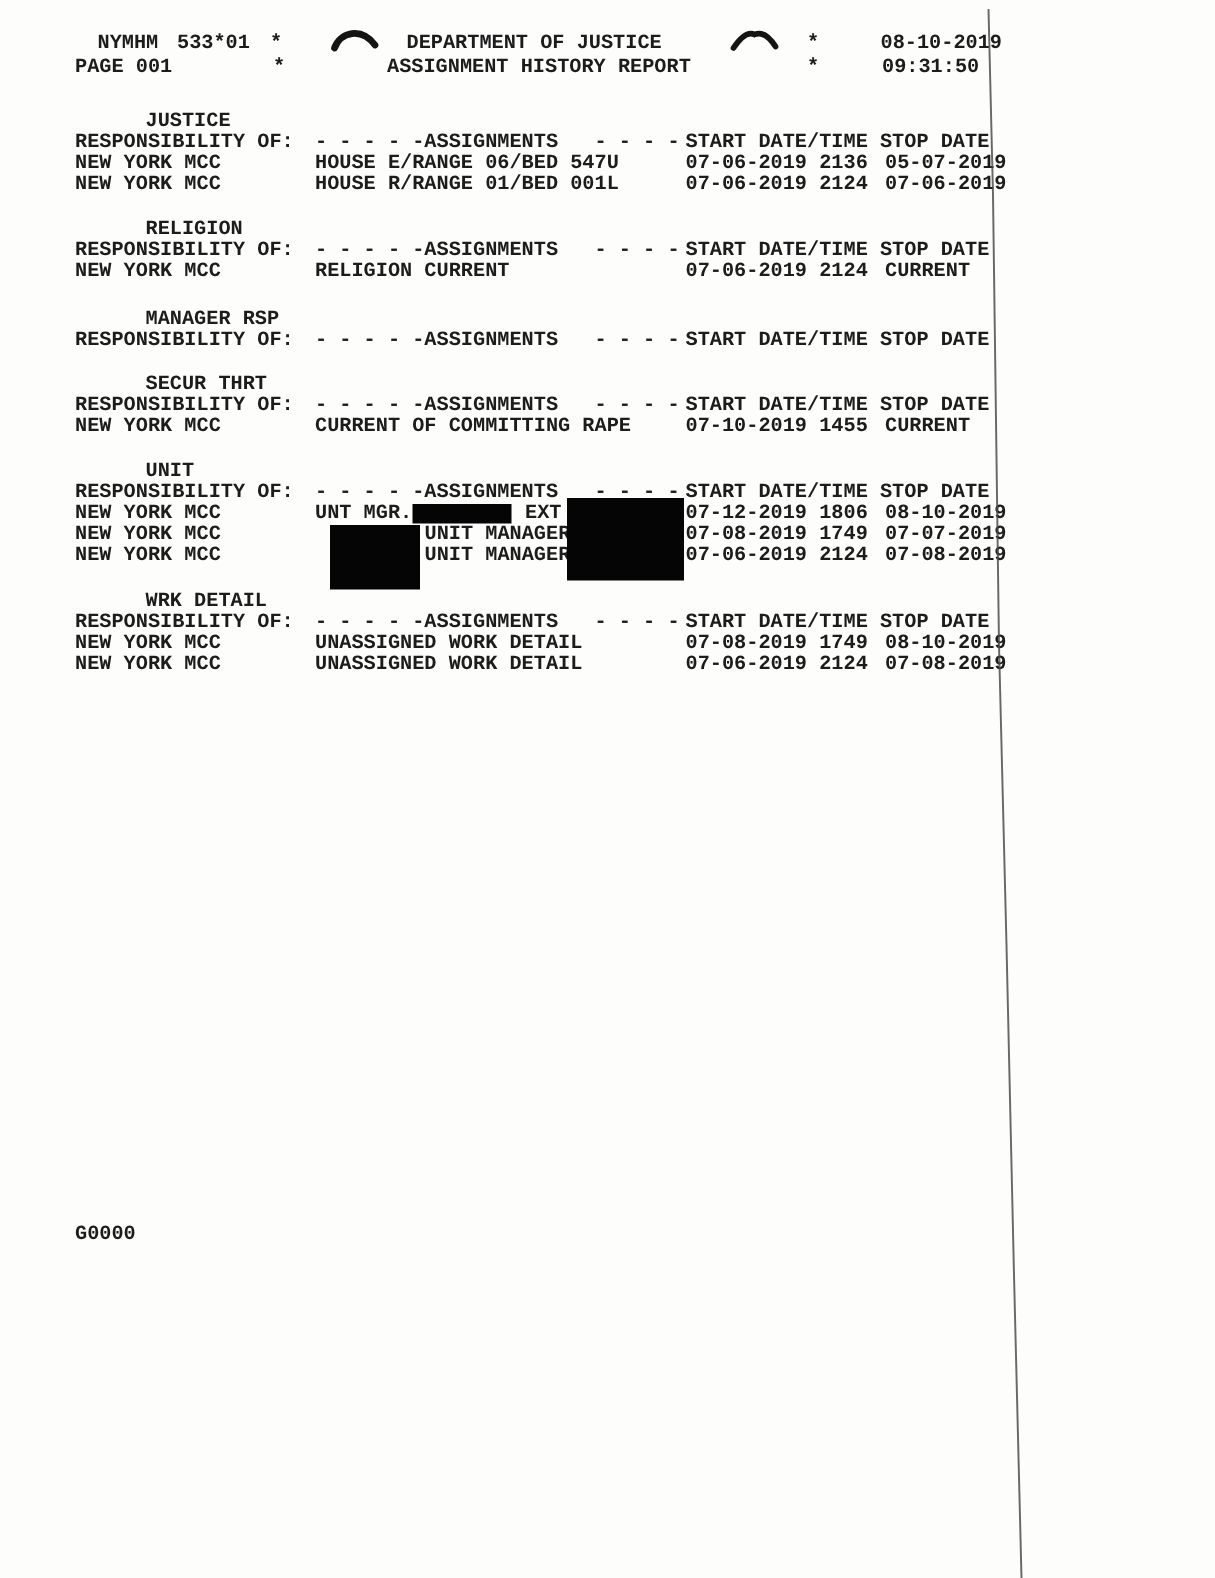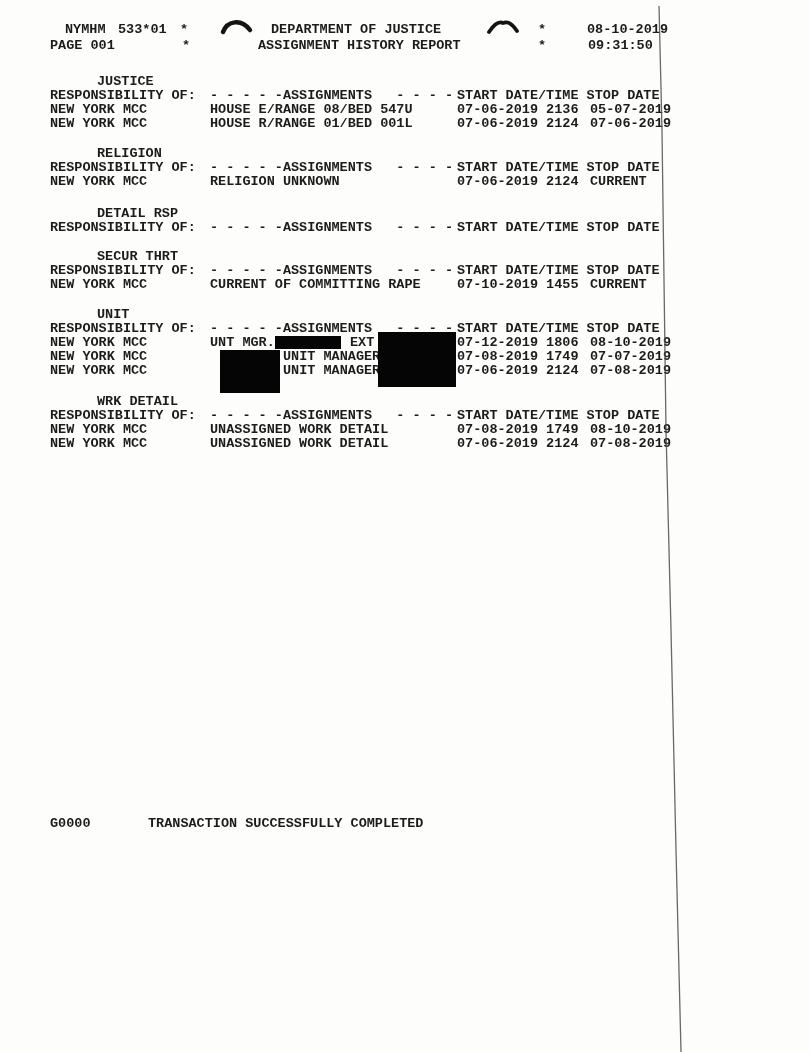--- a/index.html
+++ b/index.html
@@ -43,43 +43,43 @@
   <span class="ln" style="left:258px;top:39px">ASSIGNMENT HISTORY REPORT</span>
   <span class="ln" style="left:538px;top:39px">*</span>
   <span class="ln" style="left:588px;top:39px">09:31:50</span>
 
   <span class="ln" style="left:97px;top:75px">JUSTICE</span>
   <span class="ln" style="left:50px;top:89px">RESPONSIBILITY OF:</span>
   <span class="ln" style="left:210px;top:89px">- - - - -ASSIGNMENTS   - - - -</span>
   <span class="ln" style="left:457px;top:89px">START DATE/TIME STOP DATE</span>
   <div>
     <span class="ln" style="left:50px;top:103px">NEW YORK MCC</span>
-    <span class="ln" style="left:210px;top:103px">HOUSE E/RANGE 08/BED 547U</span>
+    <span class="ln" style="left:210px;top:103px">HOUSE E/RANGE 06/BED 547U</span>
     <span class="ln" style="left:457px;top:103px">07-06-2019 2136</span>
     <span class="ln" style="left:590px;top:103px">05-07-2019</span>
   </div>
   <div>
     <span class="ln" style="left:50px;top:117px">NEW YORK MCC</span>
     <span class="ln" style="left:210px;top:117px">HOUSE R/RANGE 01/BED 001L</span>
     <span class="ln" style="left:457px;top:117px">07-06-2019 2124</span>
     <span class="ln" style="left:590px;top:117px">07-06-2019</span>
   </div>
 
   <span class="ln" style="left:97px;top:147px">RELIGION</span>
   <span class="ln" style="left:50px;top:161px">RESPONSIBILITY OF:</span>
   <span class="ln" style="left:210px;top:161px">- - - - -ASSIGNMENTS   - - - -</span>
   <span class="ln" style="left:457px;top:161px">START DATE/TIME STOP DATE</span>
   <div>
     <span class="ln" style="left:50px;top:175px">NEW YORK MCC</span>
-    <span class="ln" style="left:210px;top:175px">RELIGION UNKNOWN</span>
+    <span class="ln" style="left:210px;top:175px">RELIGION CURRENT</span>
     <span class="ln" style="left:457px;top:175px">07-06-2019 2124</span>
     <span class="ln" style="left:590px;top:175px">CURRENT</span>
   </div>
 
-  <span class="ln" style="left:97px;top:207px">DETAIL RSP</span>
+  <span class="ln" style="left:97px;top:207px">MANAGER RSP</span>
   <span class="ln" style="left:50px;top:221px">RESPONSIBILITY OF:</span>
   <span class="ln" style="left:210px;top:221px">- - - - -ASSIGNMENTS   - - - -</span>
   <span class="ln" style="left:457px;top:221px">START DATE/TIME STOP DATE</span>
 
   <span class="ln" style="left:97px;top:250px">SECUR THRT</span>
   <span class="ln" style="left:50px;top:264px">RESPONSIBILITY OF:</span>
   <span class="ln" style="left:210px;top:264px">- - - - -ASSIGNMENTS   - - - -</span>
   <span class="ln" style="left:457px;top:264px">START DATE/TIME STOP DATE</span>
   <div>
     <span class="ln" style="left:50px;top:278px">NEW YORK MCC</span>
@@ -128,21 +128,20 @@
     <span class="ln" style="left:590px;top:423px">08-10-2019</span>
   </div>
   <div>
     <span class="ln" style="left:50px;top:437px">NEW YORK MCC</span>
     <span class="ln" style="left:210px;top:437px">UNASSIGNED WORK DETAIL</span>
     <span class="ln" style="left:457px;top:437px">07-06-2019 2124</span>
     <span class="ln" style="left:590px;top:437px">07-08-2019</span>
   </div>
 
   <span class="ln" style="left:50px;top:817px">G0000</span>
-  <span class="ln" style="left:148px;top:817px">TRANSACTION SUCCESSFULLY COMPLETED</span>
 
   <svg class="overlay-svg" viewBox="0 0 810 1052">
 
     <path d="M 223 32 C 227 21, 241 18, 250 30" fill="none" stroke="#141414" stroke-width="4.5" stroke-linecap="round"></path>
     <path d="M 489 32 Q 497 20 503 23 Q 510 20 517 31" fill="none" stroke="#141414" stroke-width="3.8" stroke-linecap="round"></path>
 
     <polyline points="659,6 662,130 666,430 671,630 676,850 681,1052" fill="none" stroke="#4d4d4d" stroke-width="1.3" opacity="0.85"></polyline>
   </svg>
 
 </div>

